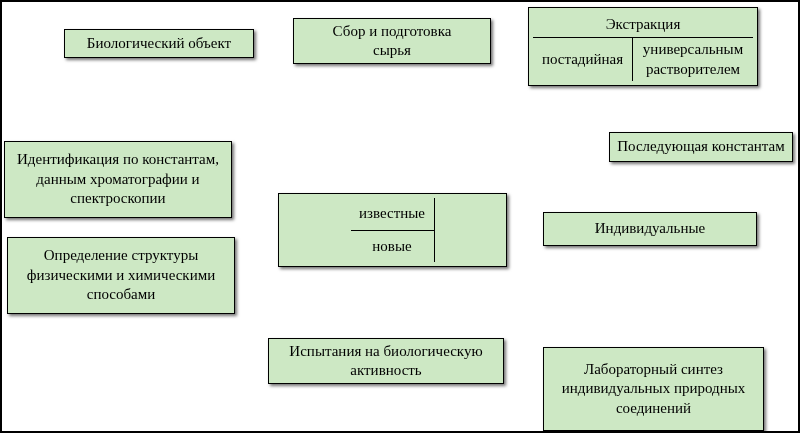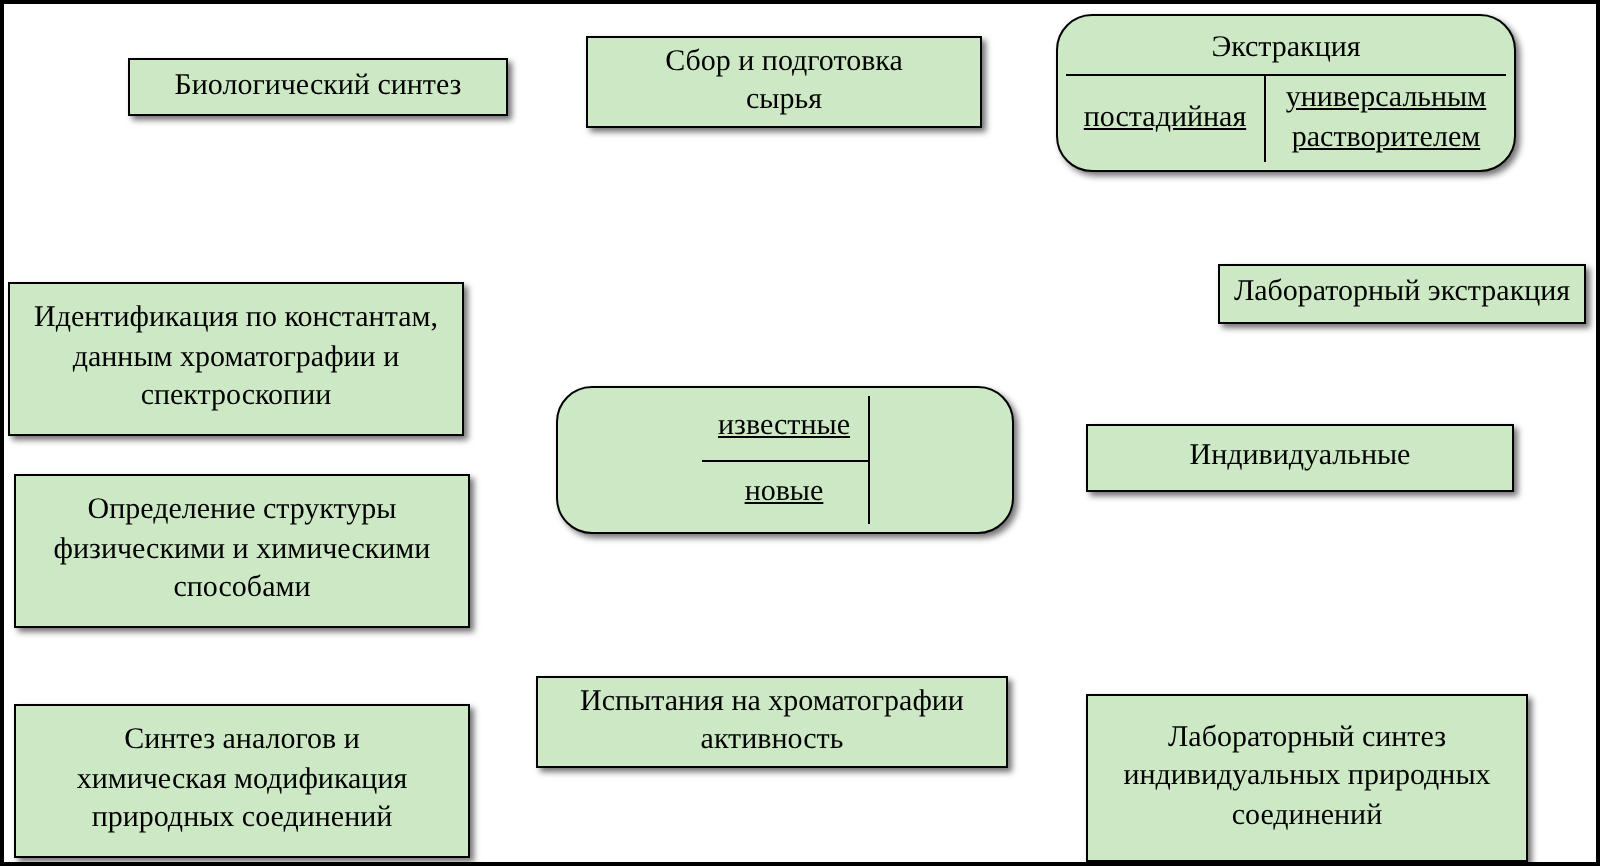--- a/index.html
+++ b/index.html
@@ -26,80 +26,76 @@
     text-align: center;
     font-size: 15px;
     line-height: 1.3;
     padding: 2px 6px;
     white-space: pre-line;
     box-shadow: 2px 2px 3px rgba(0,0,0,0.55);
   }
   .compound {
     padding: 4px;
     white-space: normal;
-    border-radius: 18px;
   }
   .col { display: flex; flex-direction: column; align-items: stretch; }
-  .row { display: flex; flex-direction: row; align-items: stretch; text-decoration: underline; }
+  .row { display: flex; flex-direction: row; align-items: stretch; }
   .cell {
     display: flex;
     align-items: center;
     justify-content: center;
     text-align: center;
     padding: 2px 4px;
     white-space: pre-line;
     font-size: 15px;
     line-height: 1.3;
   }
   .b-bottom { border-bottom: 1px solid #000; }
   .b-right  { border-right: 1px solid #000; }
   .grow { flex: 1; }
 </style>
 </head>
 <body>
 
 <div class="canvas">
 
-  <div class="box" style="left:62px; top:27px; width:190px; height:29px;">Биологический синтез</div>
+  <div class="box" style="left:62px; top:27px; width:190px; height:29px;">Биологический объект</div>
 
   <div class="box" style="left:291px; top:16px; width:198px; height:46px;">Сбор и подготовка
 сырья</div>
 
   <div class="box compound col" style="left:526px; top:5px; width:230px; height:79px;">
     <div class="cell b-bottom" style="height:28px;">Экстракция</div>
     <div class="row grow">
       <div class="cell b-right" style="width:100px;">постадийная</div>
       <div class="cell grow">универсальным
 растворителем</div>
     </div>
   </div>
 
-  <div class="box" style="left:607px; top:130px; width:184px; height:30px;">Лабораторный экстракция</div>
+  <div class="box" style="left:607px; top:130px; width:184px; height:30px;">Последующая константам</div>
 
   <div class="box" style="left:2px; top:139px; width:228px; height:77px;">Идентификация по константам,
 данным хроматографии и
 спектроскопии</div>
 
   <div class="box compound row" style="left:276px; top:191px; width:229px; height:74px;">
     <div class="col b-right" style="width:84px;">
       <div class="cell grow b-bottom">известные</div>
       <div class="cell grow">новые</div>
     </div>
   </div>
 
   <div class="box" style="left:541px; top:210px; width:214px; height:34px;">Индивидуальные</div>
 
   <div class="box" style="left:5px; top:235px; width:228px; height:77px;">Определение структуры
 физическими и химическими
 способами</div>
 
-  <div class="box" style="left:266px; top:336px; width:236px; height:46px;">Испытания на хроматографии
+  <div class="box" style="left:266px; top:336px; width:236px; height:46px;">Испытания на биологическую
 активность</div>
 
-  <div class="box" style="left:5px; top:350px; width:228px; height:77px;">Синтез аналогов и
-химическая модификация
-природных соединений</div>
 
   <div class="box" style="left:541px; top:345px; width:221px; height:84px;">Лабораторный синтез
 индивидуальных природных
 соединений</div>
 
 </div>
 
 </body></html>

